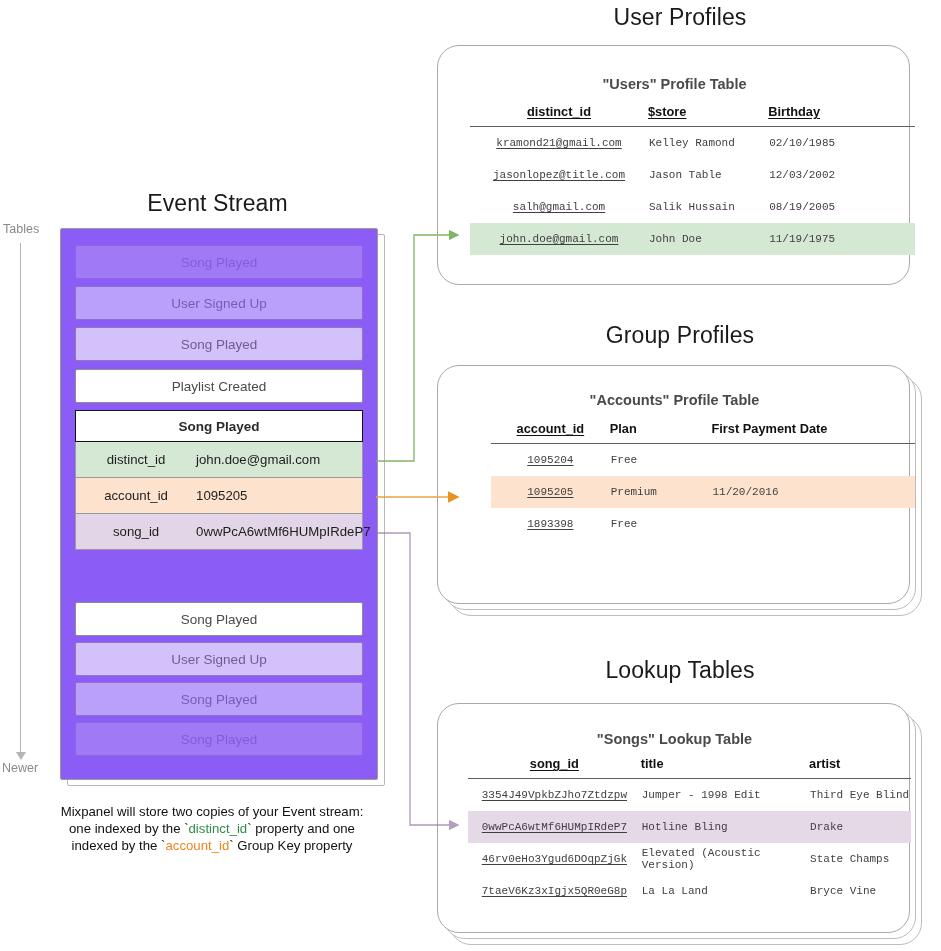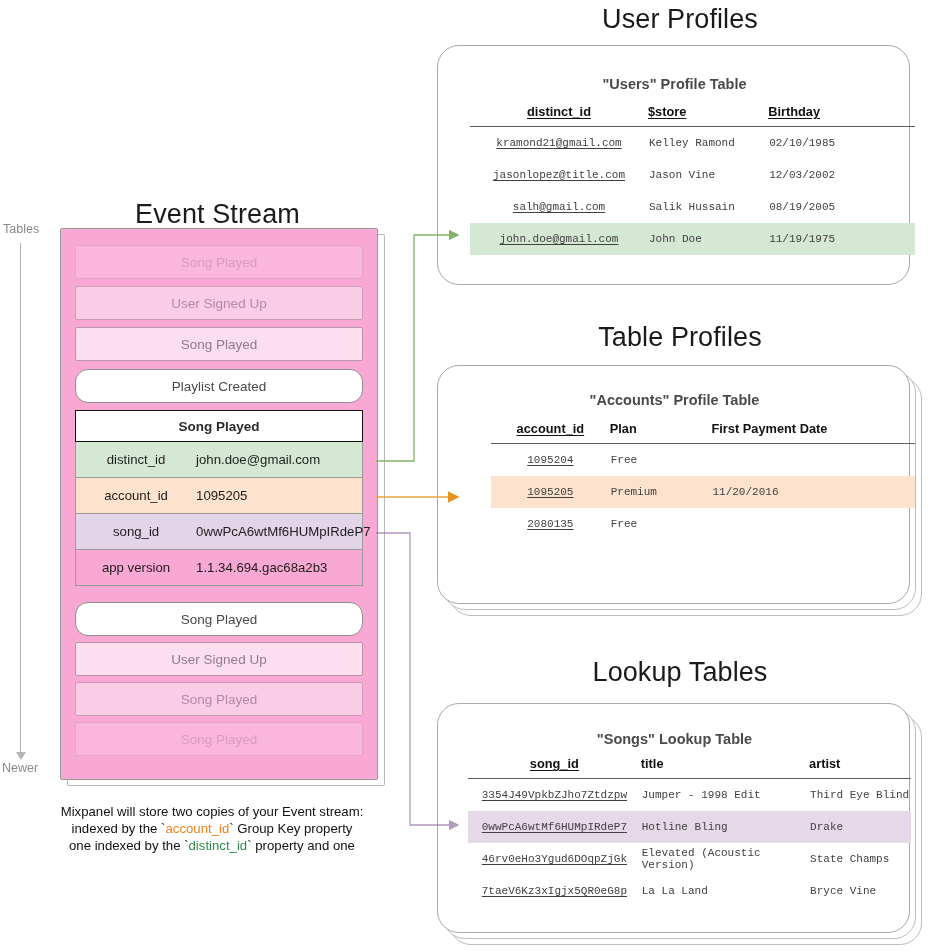--- a/index.html
+++ b/index.html
@@ -5,49 +5,49 @@
   html,body{margin:0;padding:0;}
   body{
     width:941px;height:951px;background:#ffffff;
     font-family:"Liberation Sans","DejaVu Sans",sans-serif;
     color:#111;position:relative;overflow:hidden;
   }
   .abs{position:absolute;}
 
   
   .sec-title{
-    font-size:27px;color:#1a1a1a;text-align:center;font-weight:400;
+    font-size:23px;color:#1a1a1a;text-align:center;font-weight:400;
     letter-spacing:.1px;
   }
 
   
   .tl-label{font-size:12.5px;color:#8a8a8a;}
   .tl-line{background:#b5b5b5;width:1px;}
   .tl-arrow{
     width:0;height:0;border-left:5px solid transparent;border-right:5px solid transparent;
     border-top:8px solid #b5b5b5;
   }
 
   
   .es-shadow{
     border:1.4px solid #b8b8b8;background:#fff;border-radius:2px;
   }
   .es-card{
-    border:1.4px solid #9a9a9a;background:#f9a8d4;border-radius:2px;
+    border:1.4px solid #9a9a9a;background:#8b5cf6;border-radius:2px;
   }
   .ev{
     position:absolute;left:14px;right:14px;height:34px;
     border:1px solid #8e8e8e;background:#fff;border-radius:2px;
     display:flex;align-items:center;justify-content:center;
     font-size:13.5px;color:#5c5c5c;box-sizing:border-box;
   }
   .ev.f1{opacity:.18;}
   .ev.f2{opacity:.42;}
   .ev.f3{opacity:.62;}
-  .ev.f4{opacity:1;color:#4a4a4a;border-radius:13px;}
+  .ev.f4{opacity:1;color:#4a4a4a;}
 
   
   .ev-exp{position:absolute;left:14px;right:14px;box-sizing:border-box;}
   .ev-head{
     height:32px;border:1.7px solid #111;background:#fff;
     display:flex;align-items:center;justify-content:center;
     font-size:13.5px;font-weight:700;color:#2b2b2b;box-sizing:border-box;
   }
   .ev-row{
     height:36px;border:1px solid #9a9a9a;border-top:none;
@@ -99,21 +99,21 @@
   svg.conn{position:absolute;left:0;top:0;width:941px;height:951px;pointer-events:none;}
 </style>
 </head>
 <body>
 
 <div class="abs tl-label" style="left:3px;top:222px;">Tables</div>
 <div class="abs tl-line" style="left:20px;top:243px;height:510px;"></div>
 <div class="abs tl-arrow" style="left:16px;top:752px;"></div>
 <div class="abs tl-label" style="left:2px;top:761px;">Newer</div>
 
-<div class="abs sec-title" style="left:60px;top:199px;width:315px;">Event Stream</div>
+<div class="abs sec-title" style="left:60px;top:190px;width:315px;">Event Stream</div>
 
 <div class="abs es-shadow" style="left:67px;top:234px;width:316px;height:550px;"></div>
 <div class="abs es-card" style="left:60px;top:228px;width:316px;height:550px;">
 
   <div class="ev f1" style="top:16px;">
     <span>Song Played</span>
   </div>
   <div class="ev f2" style="top:57px;">
     <span>User Signed Up</span>
   </div>
@@ -131,47 +131,43 @@
       <span class="ev-v">john.doe@gmail.com</span>
     </div>
     <div class="ev-row orange-bg">
       <span class="ev-k">account_id</span>
       <span class="ev-v">1095205</span>
     </div>
     <div class="ev-row purple-bg">
       <span class="ev-k">song_id</span>
       <span class="ev-v">0wwPcA6wtMf6HUMpIRdeP7</span>
     </div>
-    <div class="ev-row">
-      <span class="ev-k">app version</span>
-      <span class="ev-v">1.1.34.694.gac68a2b3</span>
-    </div>
   </div>
 
   <div class="ev f4" style="top:373px;">
     <span>Song Played</span>
   </div>
   <div class="ev f3" style="top:413px;">
     <span>User Signed Up</span>
   </div>
   <div class="ev f2" style="top:453px;">
     <span>Song Played</span>
   </div>
   <div class="ev f1" style="top:493px;">
     <span>Song Played</span>
   </div>
 </div>
 
 <div class="abs caption" style="left:22px;top:803px;width:380px;">
   <div>Mixpanel will store two copies of your Event stream:</div>
   <div>
+    <span>one indexed by the `</span><span class="c-green">distinct_id</span><span>` property and one</span>
+  </div>
+  <div>
     <span>indexed by the `</span><span class="c-orange">account_id</span><span>` Group Key property</span>
-  </div>
-  <div>
-    <span>one indexed by the `</span><span class="c-green">distinct_id</span><span>` property and one</span>
   </div>
 </div>
 
 <div class="abs sec-title" style="left:440px;top:4px;width:480px;">User Profiles</div>
 
 <div class="abs pcard" style="left:437px;top:45px;width:473px;height:240px;">
   <div class="tbl-title abs" style="left:0;top:30px;width:473px;">"Users" Profile Table</div>
   <table class="dt abs" style="left:32px;top:58px;width:445px;">
     <colgroup>
         <col style="width:40%">
@@ -186,38 +182,38 @@
       </tr>
     </thead>
     <tbody>
       <tr>
         <td class="ta-c idcell"><span>kramond21@gmail.com</span></td>
         <td class="ta-l">Kelley Ramond</td>
         <td class="ta-l">02/10/1985</td>
       </tr>
       <tr>
         <td class="ta-c idcell"><span>jasonlopez@title.com</span></td>
-        <td class="ta-l">Jason Vine</td>
+        <td class="ta-l">Jason Table</td>
         <td class="ta-l">12/03/2002</td>
       </tr>
       <tr>
         <td class="ta-c idcell"><span>salh@gmail.com</span></td>
         <td class="ta-l">Salik Hussain</td>
         <td class="ta-l">08/19/2005</td>
       </tr>
       <tr class="hl-green">
         <td class="ta-c idcell"><span>john.doe@gmail.com</span></td>
         <td class="ta-l">John Doe</td>
         <td class="ta-l">11/19/1975</td>
       </tr>
     </tbody>
   </table>
 </div>
 
-<div class="abs sec-title" style="left:440px;top:322px;width:480px;">Table Profiles</div>
+<div class="abs sec-title" style="left:440px;top:322px;width:480px;">Group Profiles</div>
 
 <div class="abs pcard-back" style="left:449px;top:377px;width:473px;height:239px;"></div>
 <div class="abs pcard-back" style="left:443px;top:371px;width:473px;height:239px;"></div>
 <div class="abs pcard" style="left:437px;top:365px;width:473px;height:239px;">
   <div class="tbl-title abs" style="left:0;top:26px;width:473px;">"Accounts" Profile Table</div>
   <table class="dt abs" style="left:53px;top:55px;width:424px;">
     <colgroup>
         <col style="width:28%">
         <col style="width:24%">
         <col style="width:48%">
@@ -234,21 +230,21 @@
         <td class="ta-c idcell"><span>1095204</span></td>
         <td class="ta-l">Free</td>
         <td class="ta-l"></td>
       </tr>
       <tr class="hl-orange">
         <td class="ta-c idcell"><span>1095205</span></td>
         <td class="ta-l">Premium</td>
         <td class="ta-l">11/20/2016</td>
       </tr>
       <tr>
-        <td class="ta-c idcell"><span>2080135</span></td>
+        <td class="ta-c idcell"><span>1893398</span></td>
         <td class="ta-l">Free</td>
         <td class="ta-l"></td>
       </tr>
     </tbody>
   </table>
 </div>
 
 <div class="abs sec-title" style="left:440px;top:657px;width:480px;">Lookup Tables</div>
 
 <div class="abs pcard-back" style="left:449px;top:715px;width:473px;height:230px;"></div>

